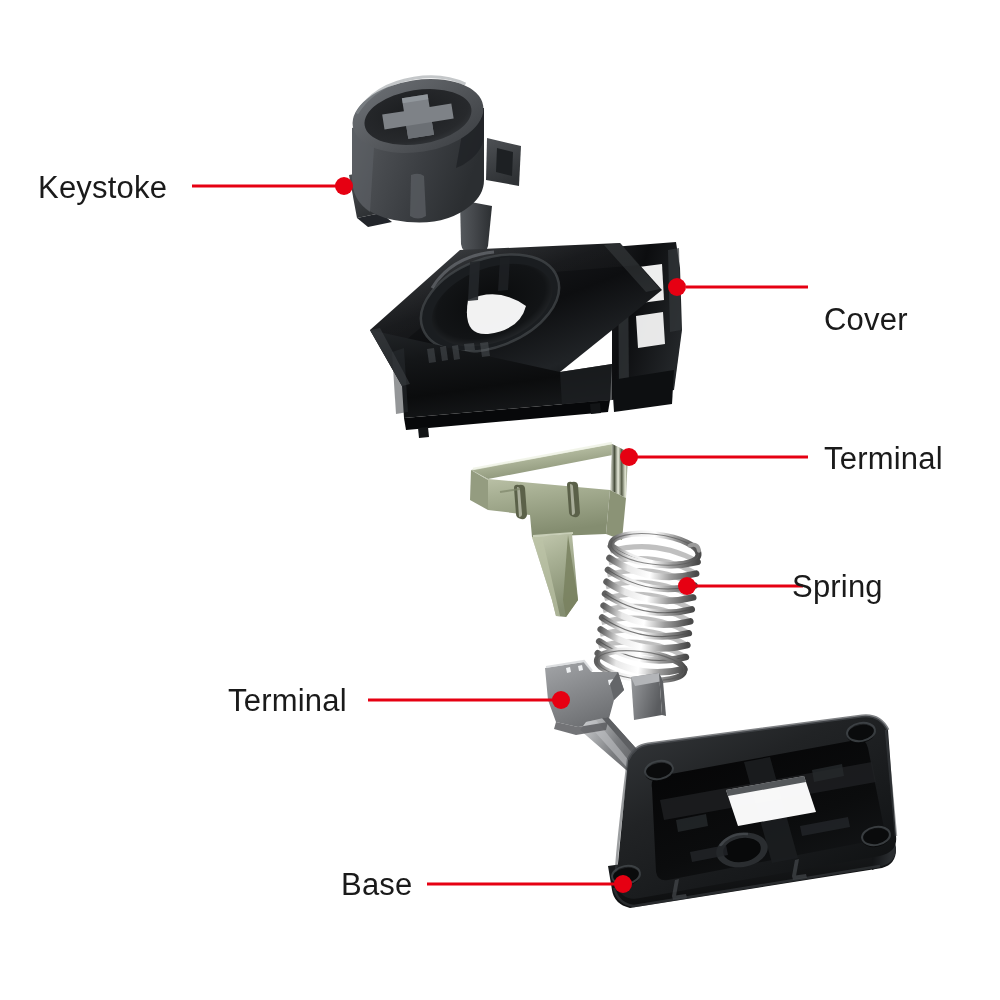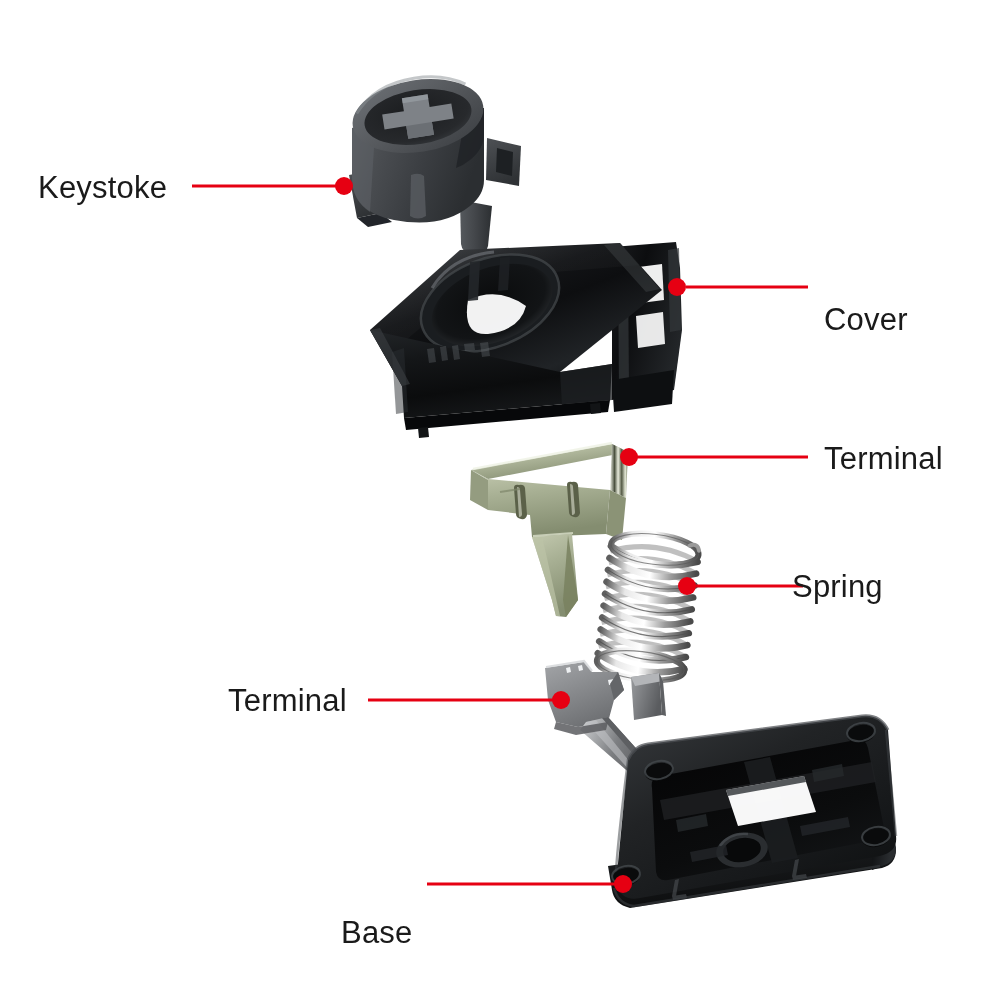--- a/index.html
+++ b/index.html
@@ -510,15 +510,15 @@
   <div class="callout-label" style="left:38px; top:172px;">Keystoke</div>
 
   <div class="callout-label" style="left:824px; top:272px;margin-top:32px;">Cover</div>
 
   <div class="callout-label" style="left:824px; top:443px;">Terminal</div>
 
   <div class="callout-label" style="left:792px; top:571px;">Spring</div>
 
   <div class="callout-label" style="left:228px; top:685px;">Terminal</div>
 
-  <div class="callout-label" style="left:341px; top:869px;margin-top:48px;">Base</div>
+  <div class="callout-label" style="left:341px; top:869px;">Base</div>
 
 </div>
 
 </body></html>

